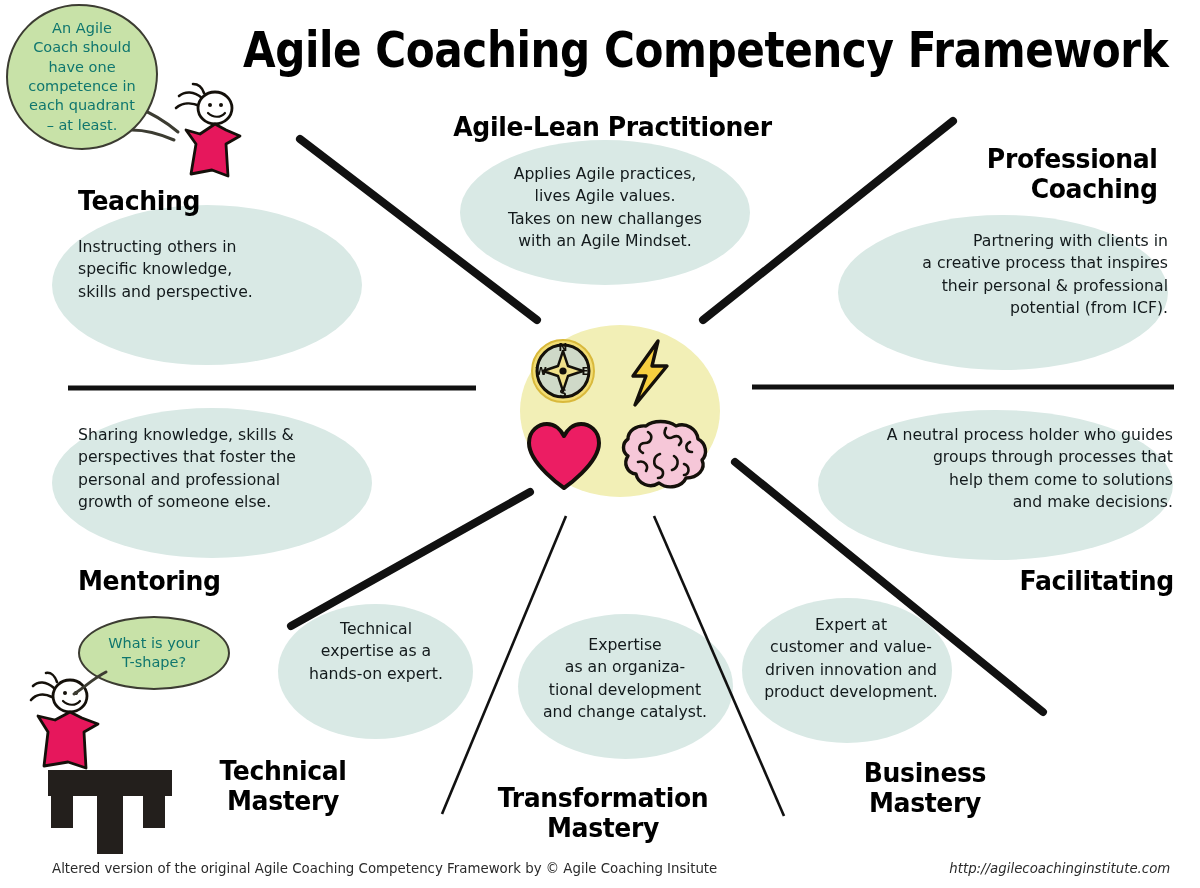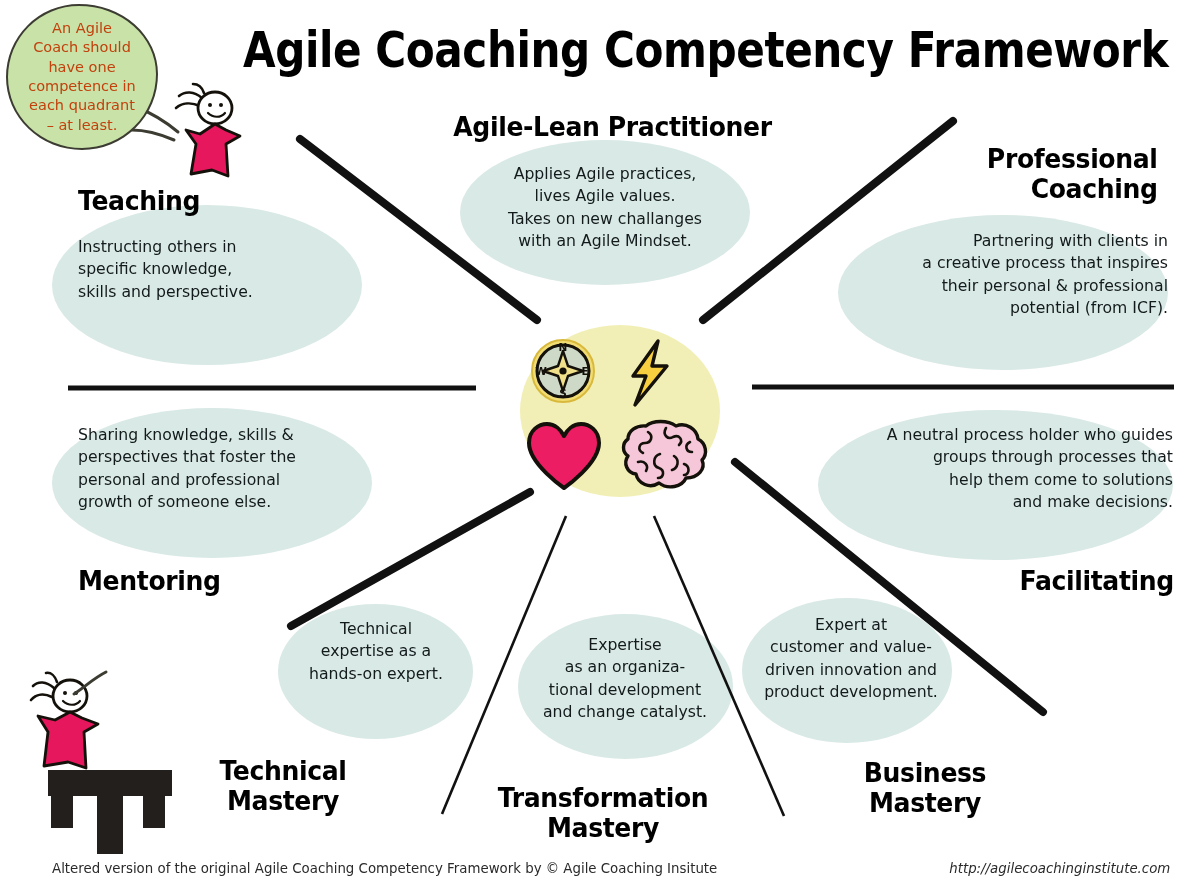--- a/index.html
+++ b/index.html
@@ -77,21 +77,21 @@
 
   
   .bubble{
     position:absolute;
     background:#c8e2a8;
     border:2.5px solid #3c3c32;
     z-index:4;
   }
   .bubble-text{
     font-family:"DejaVu Sans", sans-serif;
-    color:#c2410c;
+    color:#0f766e;
     text-align:center;
   }
 
   
   .footer{
     position:absolute;bottom:12px;
     font-family:"DejaVu Sans", sans-serif;
     font-size:14.5px;color:#2a2a2a;
     transform:scaleX(0.92);
   }
@@ -192,20 +192,25 @@
       <path d="M40 24 C31 20 22 21 16 26"></path>
       <path d="M44 11 C42 5 38 2 33 2"></path>
     </g>
     <ellipse cx="55" cy="26" rx="17" ry="16" fill="#fff" stroke="#14100a" stroke-width="2.8"></ellipse>
     <circle cx="50" cy="23" r="2" fill="#14100a"></circle>
     <circle cx="61" cy="23" r="2" fill="#14100a"></circle>
     <path d="M48 31 C53 36 61 36 65 31" fill="none" stroke="#14100a" stroke-width="2.2" stroke-linecap="round"></path>
     <path d="M55 42 L40 52 L26 48 L36 62 L31 92 L52 88 L68 94 L66 62 L80 54 L66 48 Z" fill="#e6175c" stroke="#14100a" stroke-width="2.8" stroke-linejoin="round"></path>
   </svg>
 
+  <div class="bubble" style="left:78px;top:616px;width:148px;height:70px;border-radius:50%/50%;
+              display:flex;align-items:center;justify-content:center;">
+    <div class="bubble-text" style="font-size:14.5px;line-height:1.34;white-space:pre-line;">What is your
+T-shape?</div>
+  </div>
 
   <svg style="position:absolute;left:62px;top:668px;width:48px;height:36px;z-index:5;" viewBox="0 0 48 36">
     <path d="M44 4 C32 10 24 18 12 26" fill="none" stroke="#3c3c32" stroke-width="3" stroke-linecap="round"></path>
   </svg>
 
   <svg style="position:absolute;left:28px;top:668px;width:92px;height:118px;z-index:3;" viewBox="0 0 92 118">
     <g fill="none" stroke="#14100a" stroke-width="2.6" stroke-linecap="round">
       <path d="M26 20 C18 13 10 13 5 18"></path>
       <path d="M24 29 C16 25 8 26 3 32"></path>
       <path d="M29 14 C27 8 23 4 18 5"></path>

